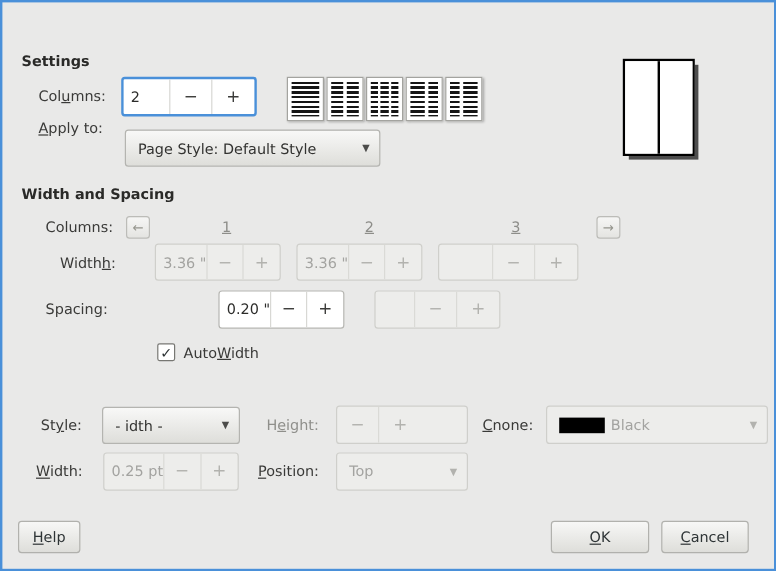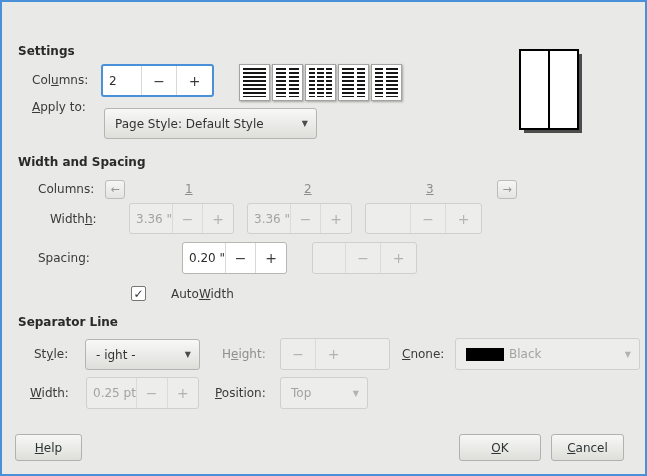--- a/index.html
+++ b/index.html
@@ -206,27 +206,26 @@
   </div>
   <div class="abs spinner disabled" style="left:310px;top:240px;width:105px;height:32px">
     <div class="sp-val"></div>
     <div class="sp-btn minus">−</div>
     <div class="sp-btn">+</div>
   </div>
 
   <div class="abs checkbox" style="left:129px;top:284px">
       <span>✓</span>
     </div>
-  <div class="abs lbl" style="left:169px;top:285px"><span>Auto</span><span class="mn">W</span><span>idth</span></div>
-
-  <div class="abs hdr" style="left:16px;top:313px">Separator Line</div>
+  <div class="abs lbl" style="left:151px;top:285px"><span>Auto</span><span class="mn">W</span><span>idth</span></div>
+
 
   <div class="abs lbl" style="left:32px;top:345px"><span>St</span><span class="mn">y</span><span>le:</span></div>
   <div class="abs dropdown" style="left:83px;top:337px;width:115px;height:31px">
-    <span class="dd-text">- ight -</span>
+    <span class="dd-text">- idth -</span>
     <span class="dd-arrow">▼</span>
   </div>
 
   <div class="abs lbl dim" style="left:220px;top:345px"><span>H</span><span class="mn">e</span><span>ight:</span></div>
   <div class="abs spinner disabled" style="left:278px;top:336px;width:110px;height:32px">
     <div class="sp-btn minus">−</div>
     <div class="sp-btn">+</div>
   </div>
 
   <div class="abs lbl" style="left:400px;top:345px"><span></span><span class="mn">C</span><span>none:</span></div>
@@ -237,26 +236,26 @@
   </div>
 
   <div class="abs lbl" style="left:28px;top:384px"><span></span><span class="mn">W</span><span>idth:</span></div>
   <div class="abs spinner disabled" style="left:84px;top:375px;width:113px;height:32px">
     <div class="sp-val">0.25 pt</div>
     <div class="sp-btn minus">−</div>
     <div class="sp-btn">+</div>
   </div>
 
   <div class="abs lbl" style="left:213px;top:384px"><span></span><span class="mn">P</span><span>osition:</span></div>
-  <div class="abs dropdown disabled" style="left:278px;top:375px;width:88px;height:32px">
+  <div class="abs dropdown disabled" style="left:278px;top:375px;width:110px;height:32px">
     <span class="dd-text">Top</span>
     <span class="dd-arrow">▼</span>
   </div>
 
-  <div class="abs btn" style="left:13px;top:432px;width:67px;height:27px">
+  <div class="abs btn" style="left:13px;top:432px;width:52px;height:27px">
       <span><span></span><span class="mn">H</span><span>elp</span></span>
     </div>
   <div class="abs btn" style="left:457px;top:432px;width:82px;height:27px">
       <span><span></span><span class="mn">O</span><span>K</span></span>
     </div>
   <div class="abs btn" style="left:549px;top:432px;width:73px;height:27px">
       <span><span></span><span class="mn">C</span><span>ancel</span></span>
     </div>
 
 </div>

